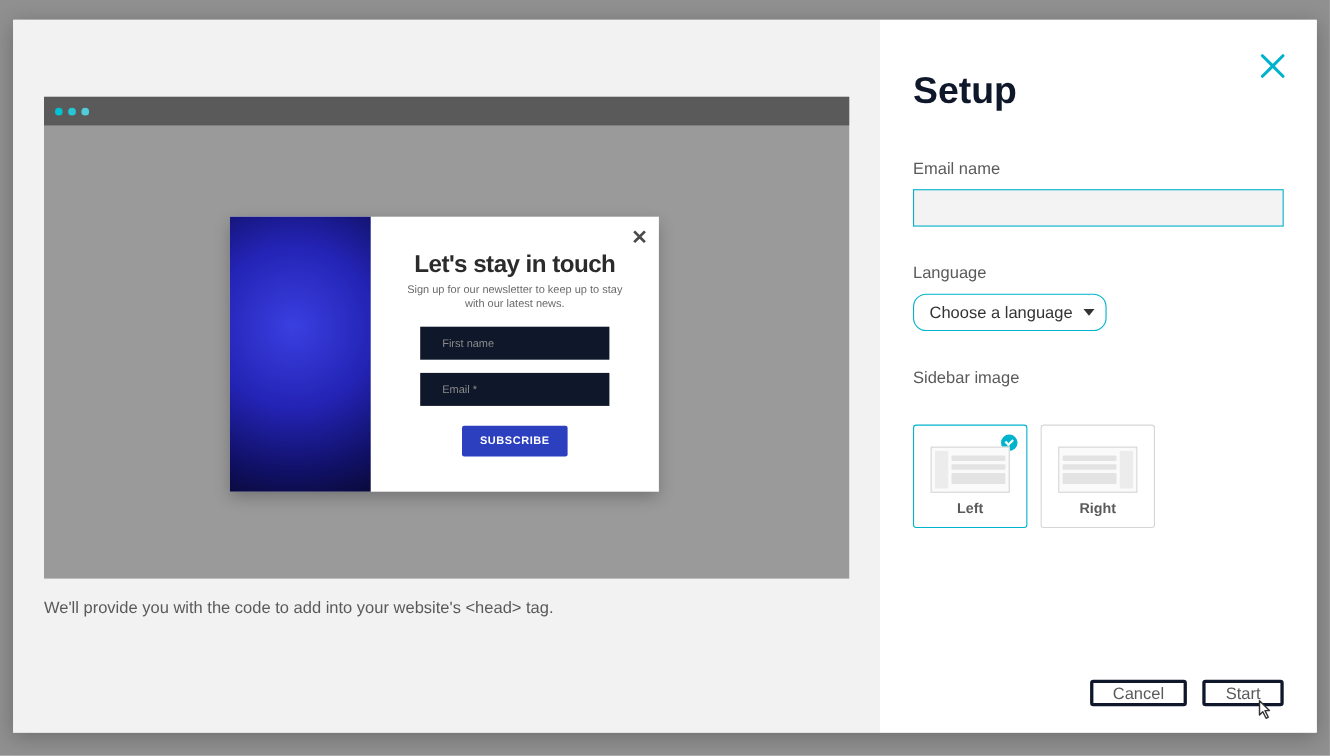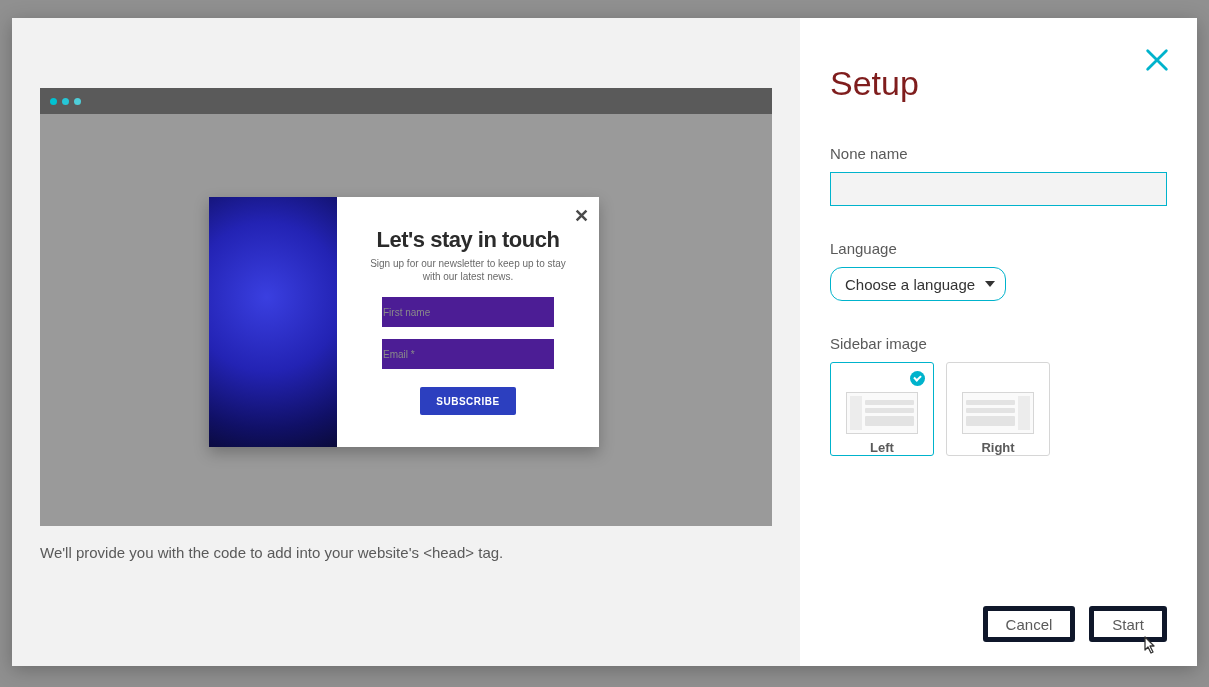--- a/index.html
+++ b/index.html
@@ -85,26 +85,26 @@
     font-size: 10px;
     color: #6a6a6a;
     text-align: center;
     margin-top: 4px;
     line-height: 1.3;
     max-width: 200px;
   }
   .popup-input {
     width: 172px;
     height: 30px;
-    background: #4c1d95;
+    background: #0f172a;
     border: none;
     margin-top: 14px;
     font-size: 10px;
     color: #8a8a8a;
-    padding: 0 1px;
+    padding: 0 20px;
     display: flex;
     align-items: center;
   }
   .popup-input.second { margin-top: 12px; }
   .popup-btn {
     margin-top: 18px;
     width: 96px;
     height: 28px;
     background: #2c3fbf;
     color: #ffffff;
@@ -137,22 +137,22 @@
     position: absolute;
     top: 28px; right: 26px;
     width: 28px; height: 28px;
     cursor: pointer;
   }
   .close-x svg { width: 100%; height: 100%; }
   .close-x path { stroke: #00b3cc; stroke-width: 2.4; fill: none; stroke-linecap: round; }
 
   .setup-title {
     font-size: 34px;
-    color: #7f1d1d;
-    font-weight: 400;
+    color: #0f172a;
+    font-weight: 700;
     margin-top: 16px;
   }
   .form-group { margin-top: 42px; }
   .form-group.tight { margin-top: 34px; }
   .lbl {
     font-size: 15px;
     color: #5a5a5a;
     display: block;
     margin-bottom: 10px;
   }
@@ -190,22 +190,24 @@
   }
   .opt {
     width: 104px;
     height: 94px;
     border: 1px solid #d6d6d6;
     border-radius: 3px;
     display: flex;
     flex-direction: column;
     align-items: center;
     justify-content: flex-end;
+    padding-bottom: 10px;
     position: relative;
     cursor: pointer;
+    margin-top: 24px;
   }
   .opt.selected { border-color: #00b3cc; }
   .opt .check {
     position: absolute;
     top: 8px; right: 8px;
     width: 15px; height: 15px;
     border-radius: 50%;
     background: #00b3cc;
     display: flex;
     align-items: center;
@@ -256,22 +258,22 @@
   .thumb.none .lines { gap: 4px; }
 
   .footer {
     margin-top: auto;
     display: flex;
     justify-content: flex-end;
     gap: 14px;
     position: relative;
   }
   .btn {
-    height: 36px;
-    border: 5px solid #0f172a;
+    height: 24px;
+    border: 3px solid #0f172a;
     border-radius: 3px;
     background: #ffffff;
     color: #5a5a5a;
     font-size: 15px;
     padding: 0 18px;
     display: inline-flex;
     align-items: center;
     justify-content: center;
     cursor: pointer;
   }
@@ -315,21 +317,21 @@
   <div class="side-pane">
     <div class="close-x">
       <svg viewBox="0 0 24 24">
         <path d="M4 4 L20 20 M20 4 L4 20"></path>
       </svg>
     </div>
 
     <h1 class="setup-title">Setup</h1>
 
     <div class="form-group">
-      <label class="lbl">None name</label>
+      <label class="lbl">Email name</label>
       <input class="text-input" type="text" value="" style="">
     </div>
 
     <div class="form-group tight">
       <label class="lbl">Language</label>
       <div class="lang-select">
         <span>Choose a language</span>
         <span class="caret"></span>
       </div>
     </div>

